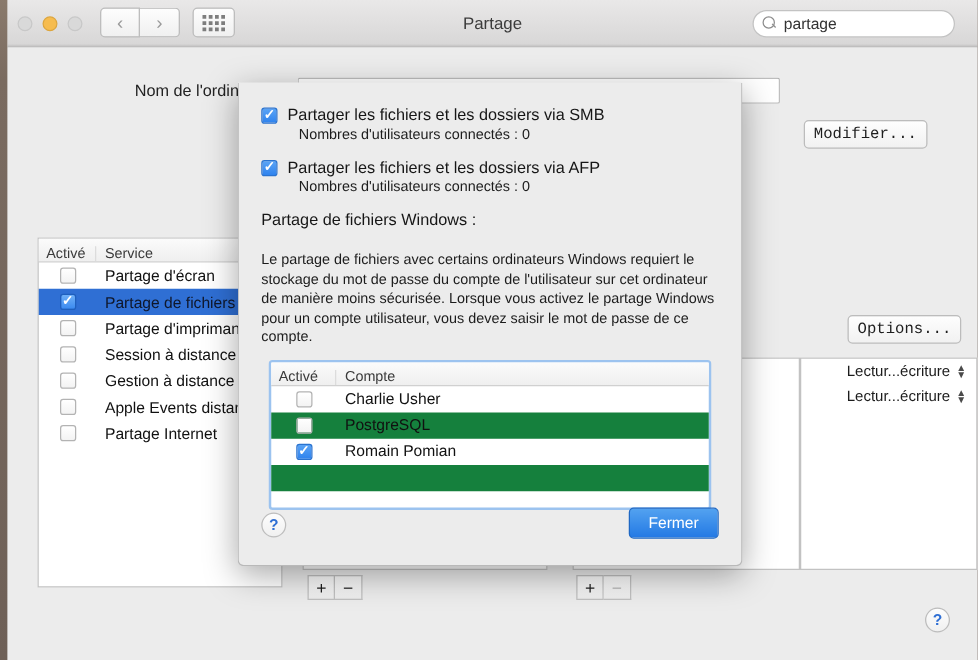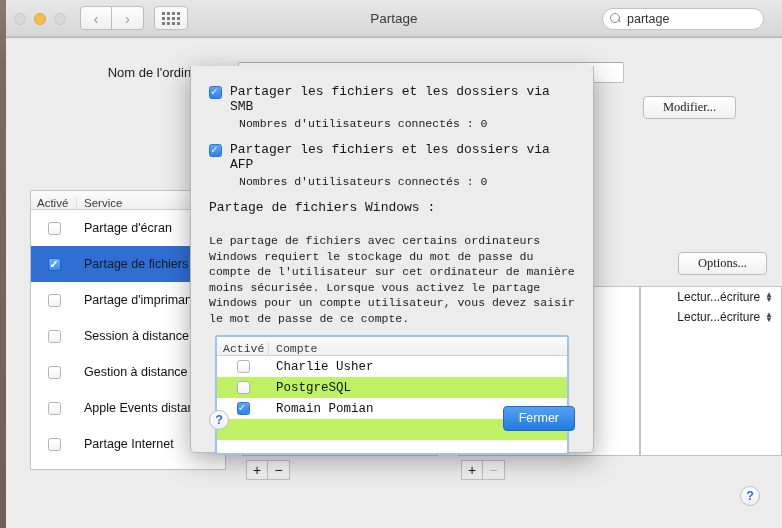--- a/index.html
+++ b/index.html
@@ -92,42 +92,42 @@
   .lbl-compname {
     width: 222px; text-align: right; font-size: 13px; color: #222;
     padding-top: 3px;
   }
   .compname-field {
     margin-left: 10px; width: 386px; height: 21px;
     background: #fff; border: 1px solid #bfbfbf; border-top-color: #a9a9a9;
     border-radius: 2px;
   }
   .btn {
-    font-family: Liberation Serif, serif; font-size: 12.5px; color: #1d1d1d;
+    font-family: Liberation Mono, monospace; font-size: 12.5px; color: #1d1d1d;
     background: linear-gradient(to bottom,#fefefe,#f1f1f1);
     border: 1px solid #bcbcbc; border-radius: 4px;
-    padding: 3px 19px; line-height: 15px;
+    padding: 3px 7px; line-height: 15px;
   }
   .btn-modifier { position: absolute; left: 637px; top: 58px; }
 
   
   .panel {
     position: absolute; background: #fff;
     border: 1px solid #c2c2c2;
   }
   #services-panel { left: 24px; top: 152px; width: 196px; height: 280px; }
   .thead {
     display: flex; height: 19px; align-items: flex-end;
     background: linear-gradient(to bottom,#fbfbfb,#efefef);
     border-bottom: 1px solid #d0d0d0; font-size: 11.5px; color: #3a3a3a;
   }
   .thead .c1 { width: 46px; padding-left: 6px; border-right: 1px solid #dcdcdc; }
   .thead .c2 { padding-left: 7px; }
   .trow {
-    display: flex; align-items: center; height: 36px;
+    display: flex; align-items: center; height: 21px;
     font-size: 12.5px; color: #111;
   }
   .trow .c1 { width: 46px; display: flex; justify-content: center; }
   .trow .c2 { padding-left: 7px; white-space: nowrap; }
   .trow.selected { background: #2f6fd4; color: #0f172a; }
 
   .cbox {
     width: 13px; height: 13px; border-radius: 2.5px;
     background: linear-gradient(to bottom,#fff,#f3f3f3);
     border: 1px solid #b3b3b3; display: inline-block;
@@ -191,21 +191,21 @@
 
   
   #sheet {
     position: absolute; left: 184px; top: 28px;
     width: 404px; height: 387px;
     background: #ececec;
     border: 1px solid #b9b9b9; border-top: none;
     border-radius: 0 0 5px 5px;
     box-shadow: 0 7px 26px rgba(0,0,0,0.34);
   }
-  .sheet-inner { padding: 18px 18px 0 18px; font-family: Liberation Mono, monospace; }
+  .sheet-inner { padding: 18px 18px 0 18px; }
 
   .chk-line { display: flex; align-items: flex-start; margin-bottom: 2px; }
   .chk-line .cbox { margin-top: 2px; margin-right: 8px; }
   .chk-line .ctext { font-size: 13px; color: #161616; }
   .sub-line {
     font-size: 11.5px; color: #1c1c1c;
     margin: 3px 0 12px 30px;
   }
   .sheet-h {
     font-size: 13px; color: #161616; margin-bottom: 18px;
@@ -216,21 +216,21 @@
   }
 
   #accounts-panel {
     position: relative; margin: 0 auto; width: 354px; height: 120px;
     background: #fff; border: 2px solid #9cc3ef; border-radius: 3px;
   }
   #accounts-panel .thead { border-bottom: 1px solid #d0d0d0; }
   #accounts-panel .thead .c1 { width: 52px; }
   #accounts-panel .trow { height: 21px; }
   #accounts-panel .trow .c1 { width: 52px; }
-  #accounts-panel .trow.alt { background: #bef264; }
+  #accounts-panel .trow.alt { background: #15803d; }
 
   .sheet-foot {
     position: absolute; left: 0; right: 0; bottom: 0;
     height: 52px;
   }
   #help-sheet { position: absolute; left: 18px; top: 10px; }
   .btn-default {
     position: absolute; right: 18px; top: 6px;
     font-family: inherit; font-size: 12.5px; color: #fff;
     background: linear-gradient(to bottom,#53a2f0,#2379e4);

